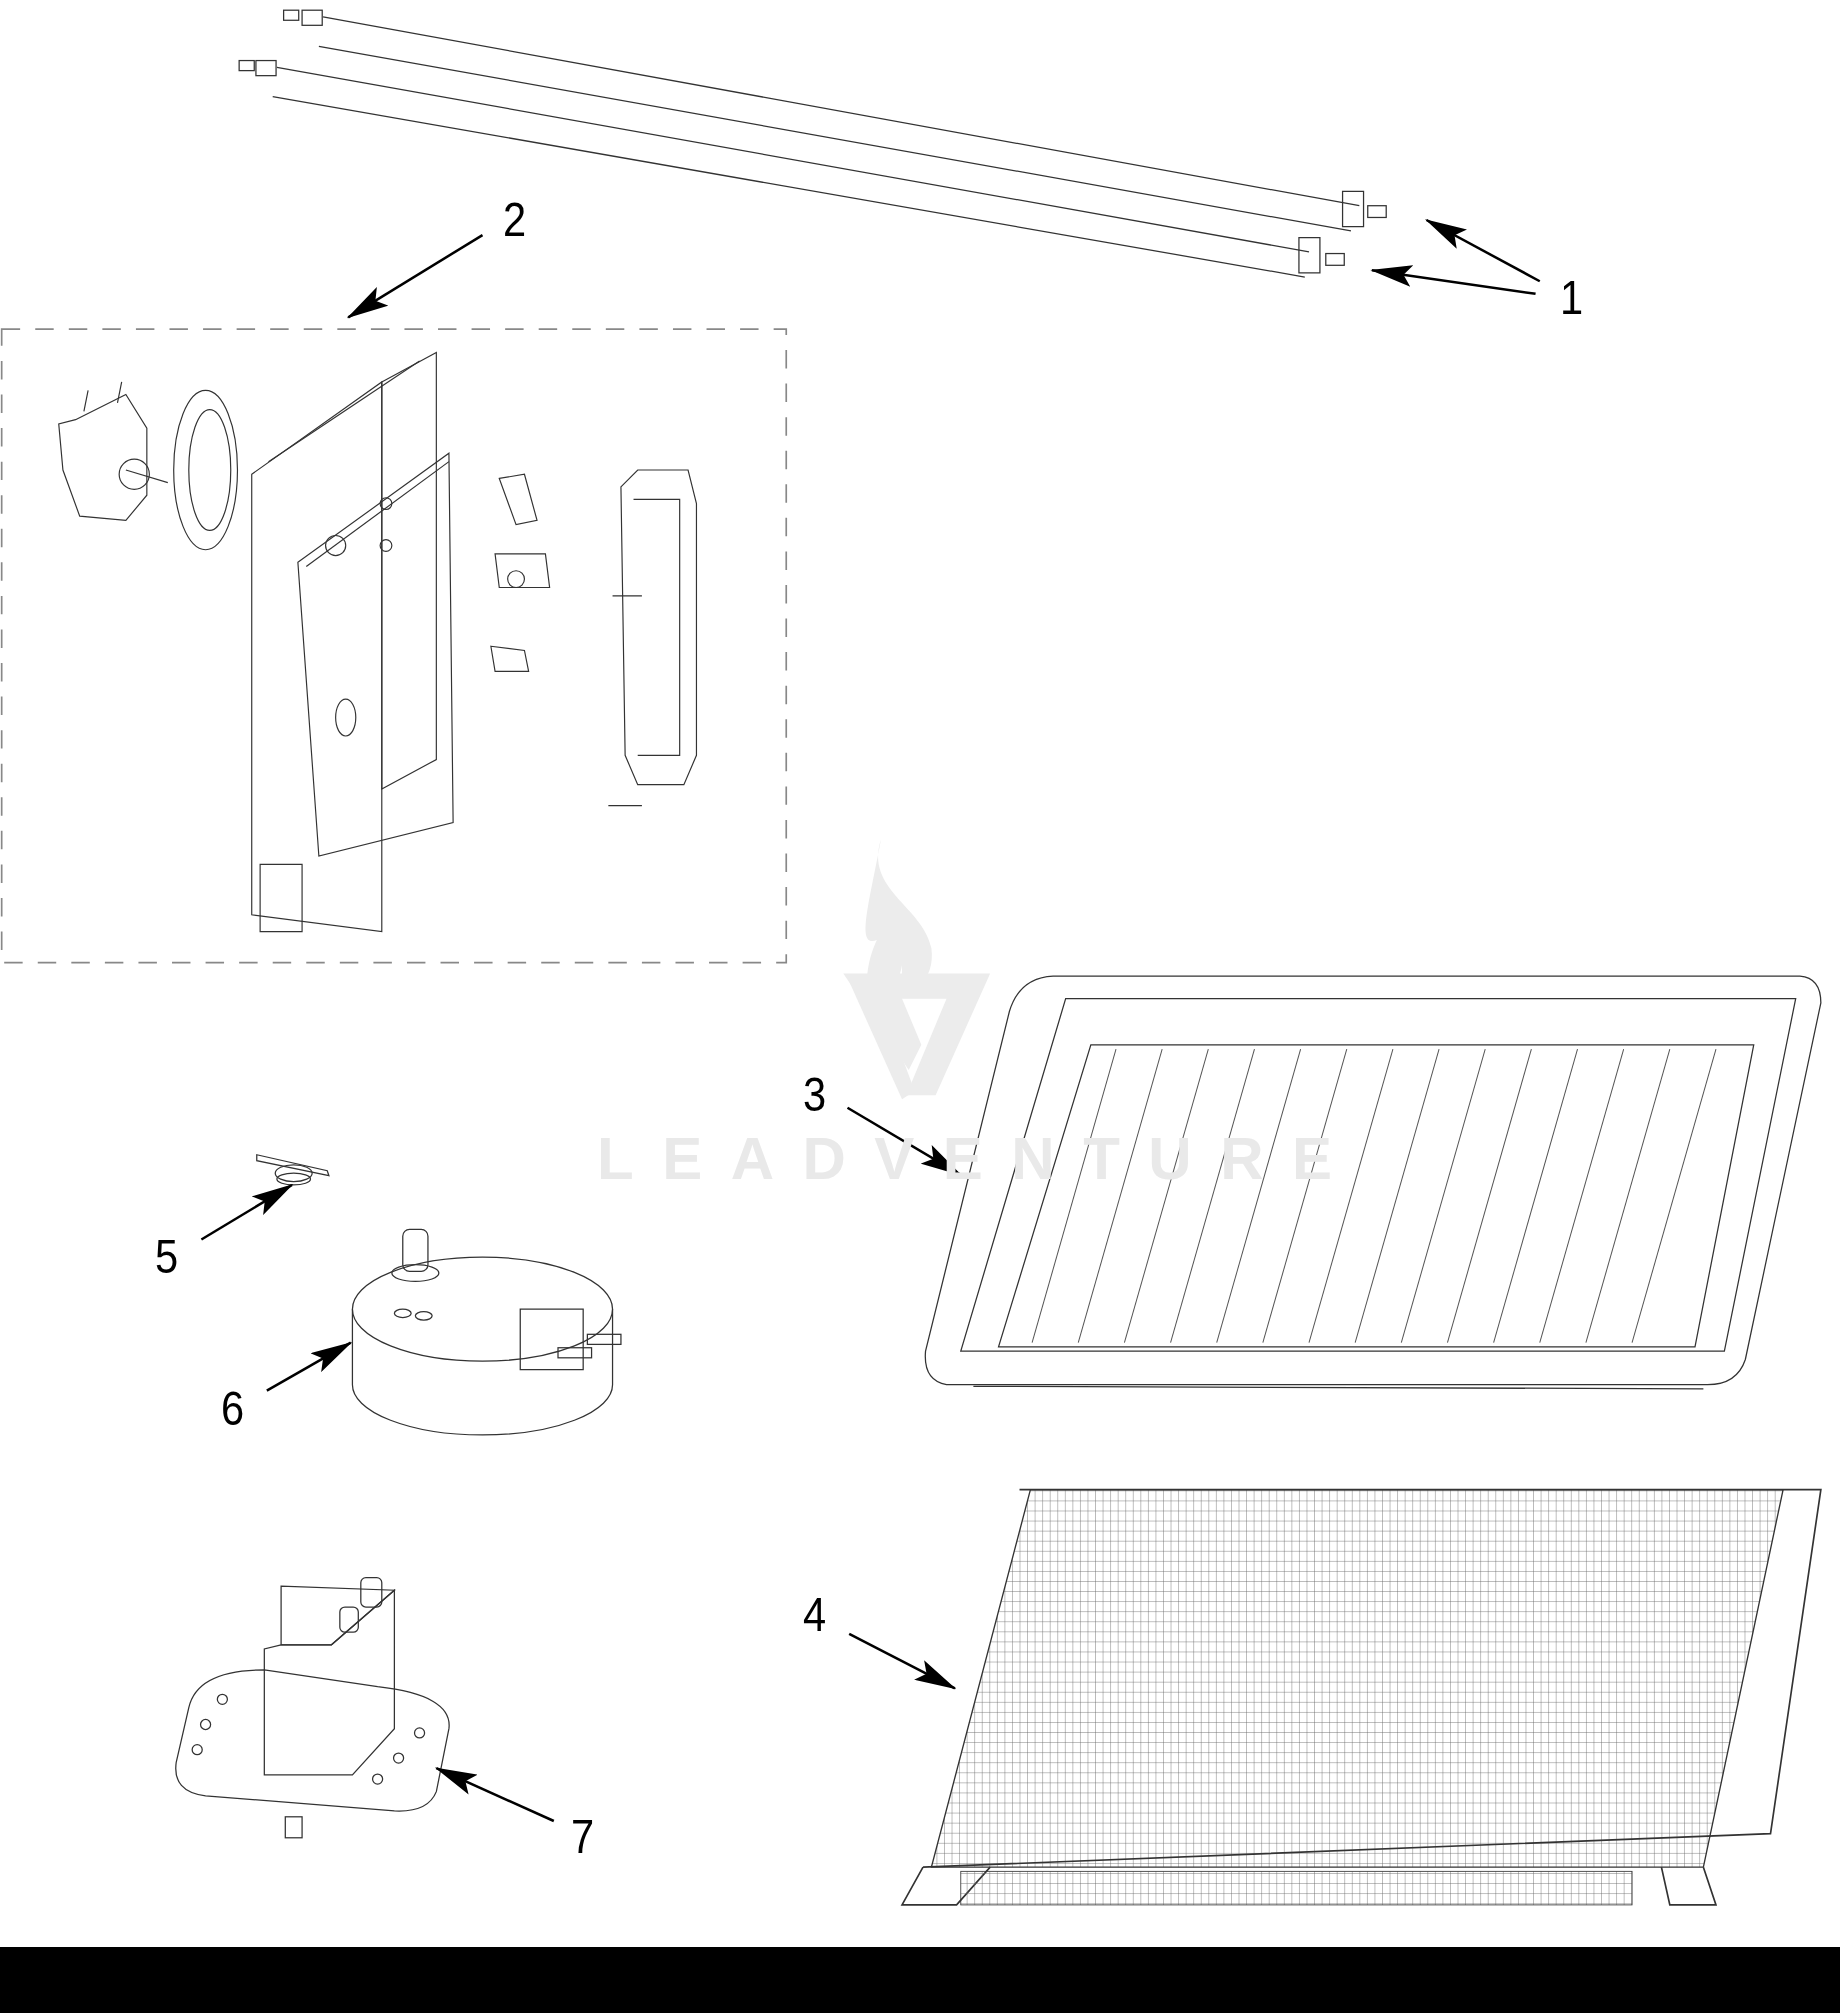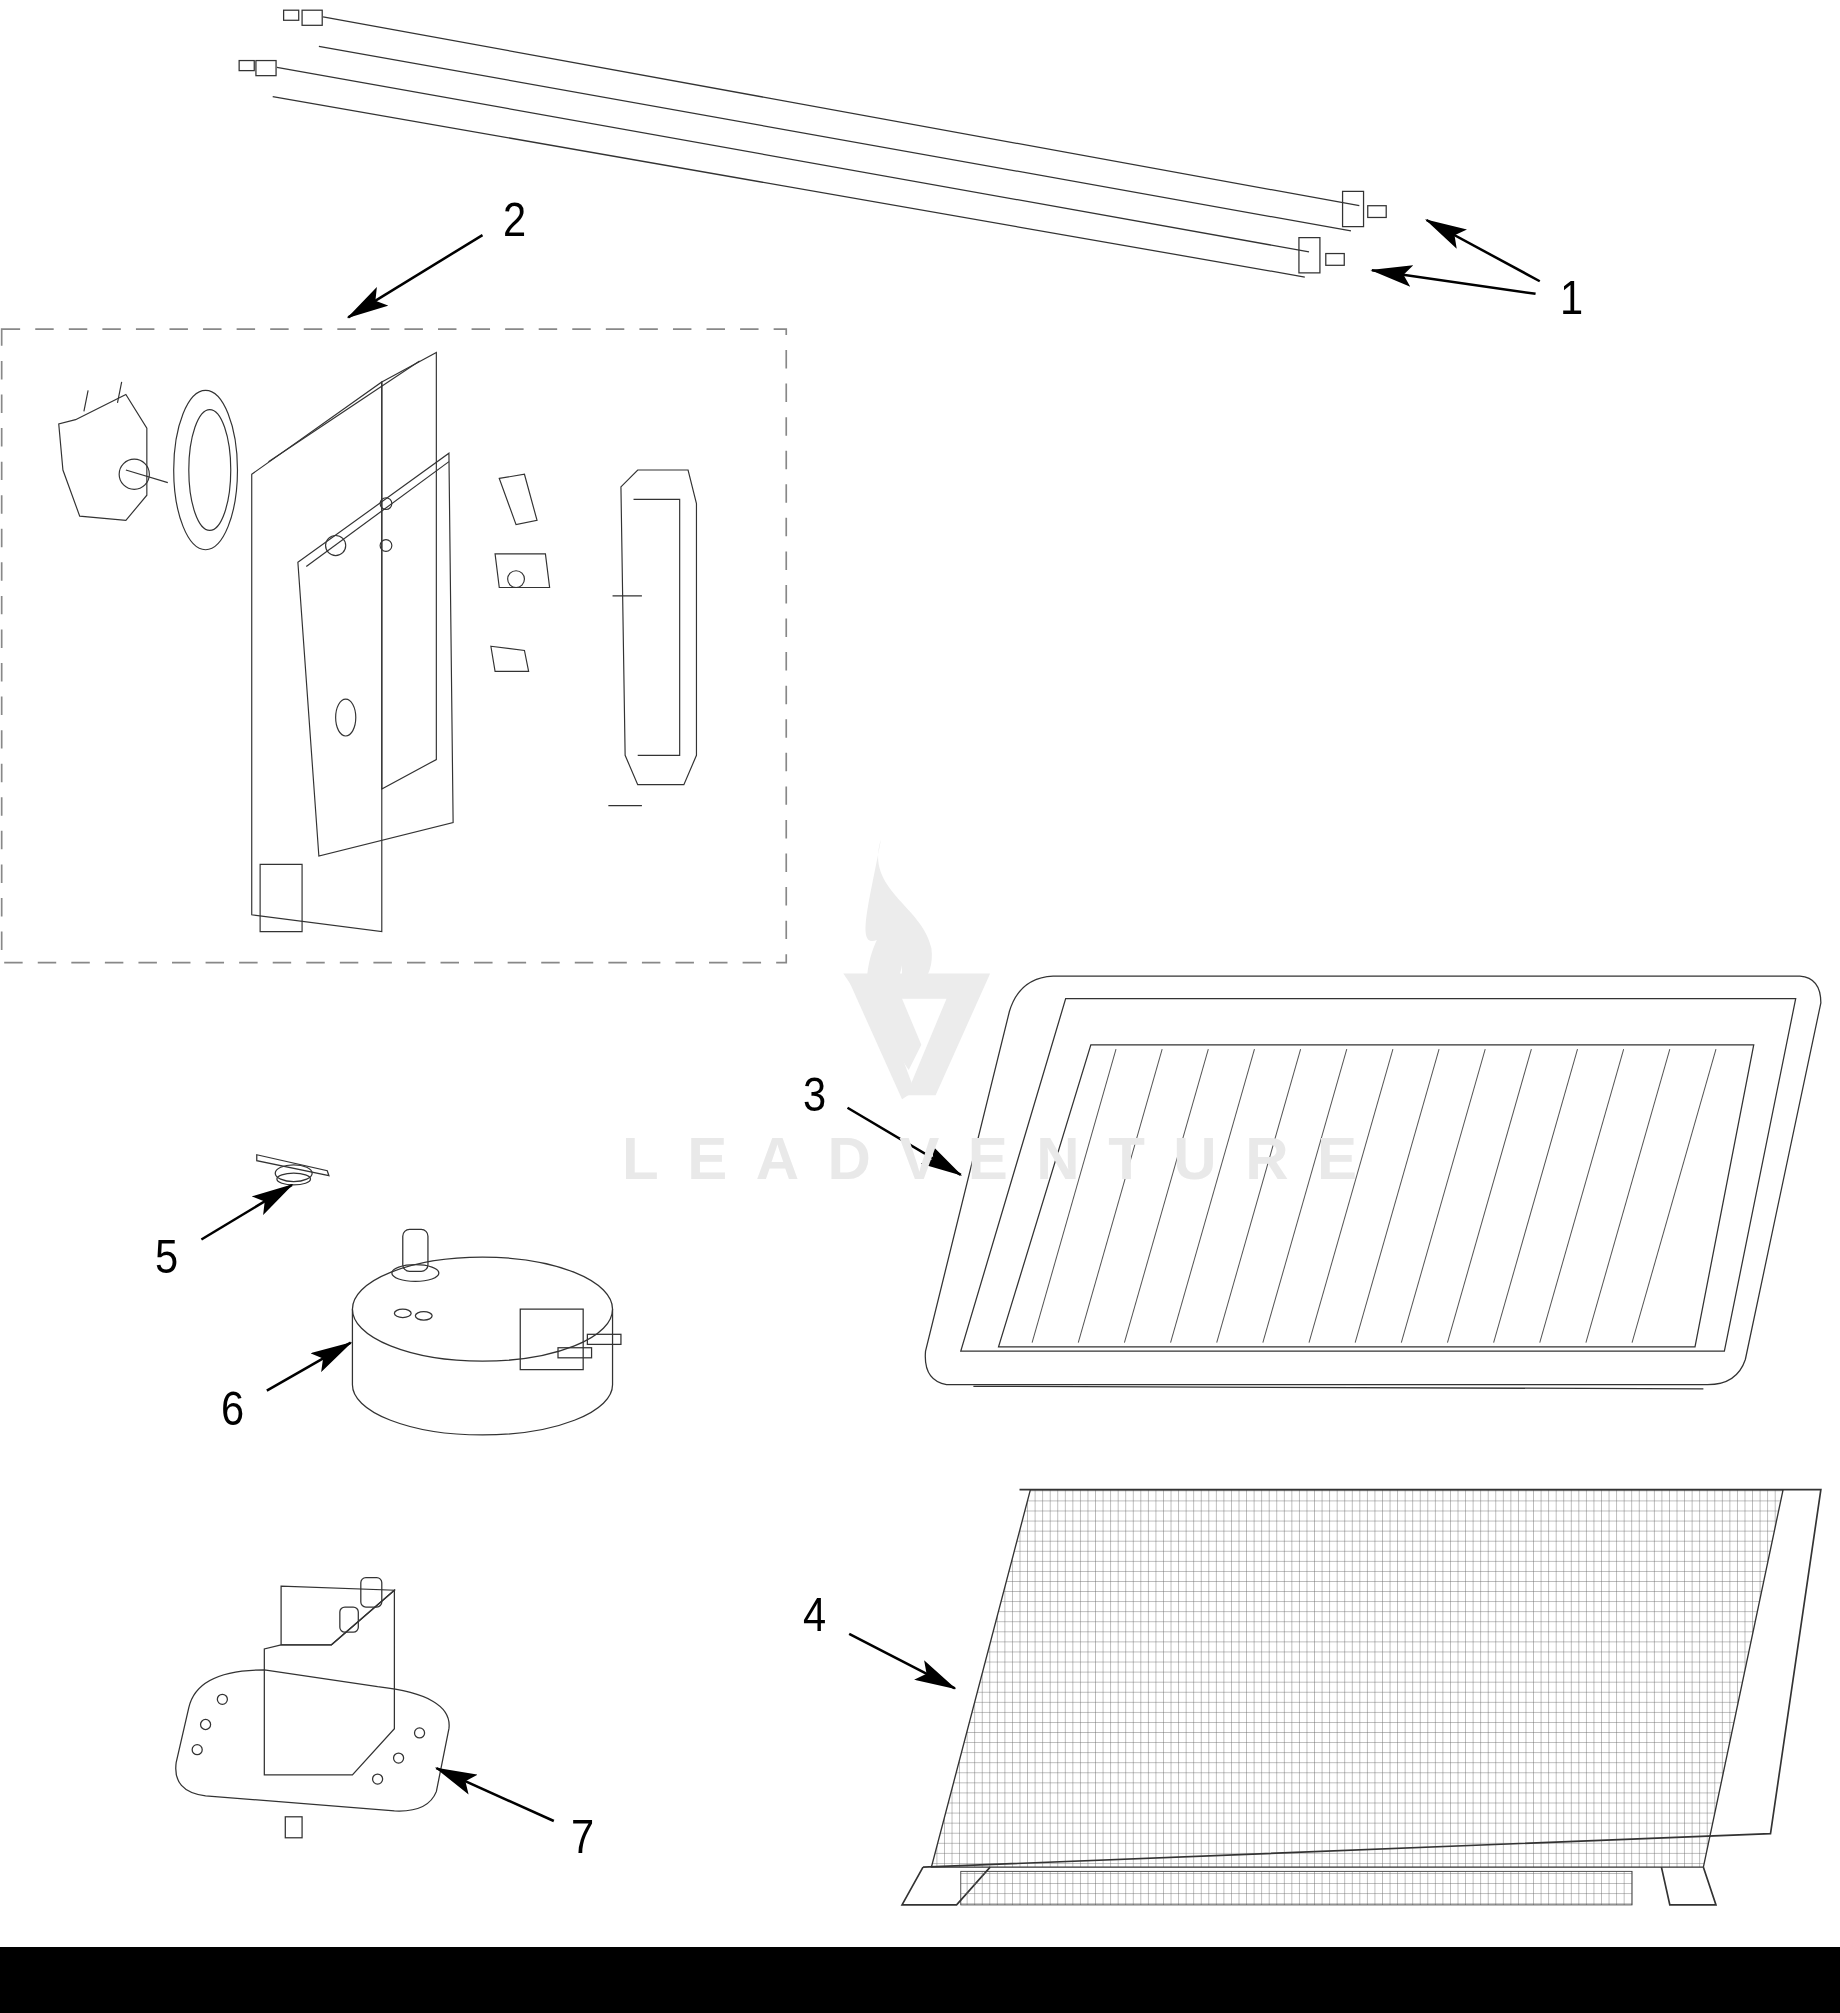--- a/index.html
+++ b/index.html
@@ -1,19 +1,19 @@
 <!DOCTYPE html>
 <html style="font-size:13.4px"><head>
 <meta charset="utf-8">
 <style>
   html,body{margin:0;padding:0;background:#fff;}
   body{width:1841px;height:2014px;position:relative;overflow:hidden;font-family:"Liberation Sans",sans-serif;}
   .canvas{position:absolute;left:0;top:0;width:1841px;height:1947px;background:#fff;}
   .callout{position:absolute;font-family:"Liberation Sans",sans-serif;font-size:49px;color:#000;line-height:1;transform:scaleX(0.85);transform-origin:left top;}
-  .watermark{position:absolute;left:597px;top:1124px;font-size:60px;font-weight:bold;letter-spacing:28.5px;color:#e9e9e9;font-family:"Liberation Sans",sans-serif;margin-left:25px;}
+  .watermark{position:absolute;left:597px;top:1124px;font-size:60px;font-weight:bold;letter-spacing:28.5px;color:#e9e9e9;font-family:"Liberation Sans",sans-serif;}
   .footer-bar{position:absolute;left:0;top:1947px;width:1841px;height:67px;background:#000;}
   svg{position:absolute;left:0;top:0;}
 </style>
 </head>
 <body>
 
 <div class="canvas">
 
   <svg width="1841" height="1947" viewBox="0 0 2194 2320">
     <defs>

